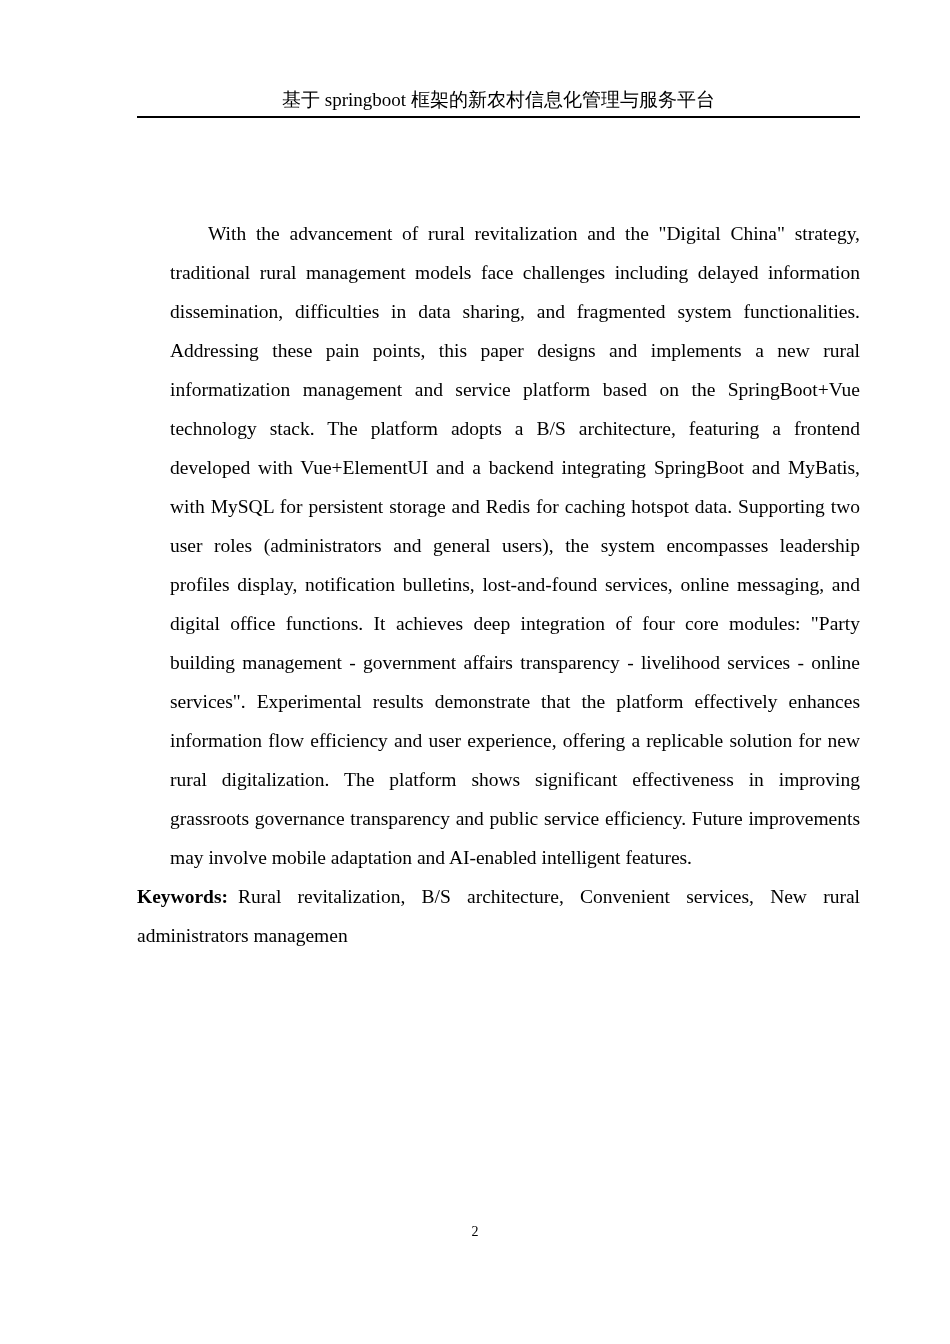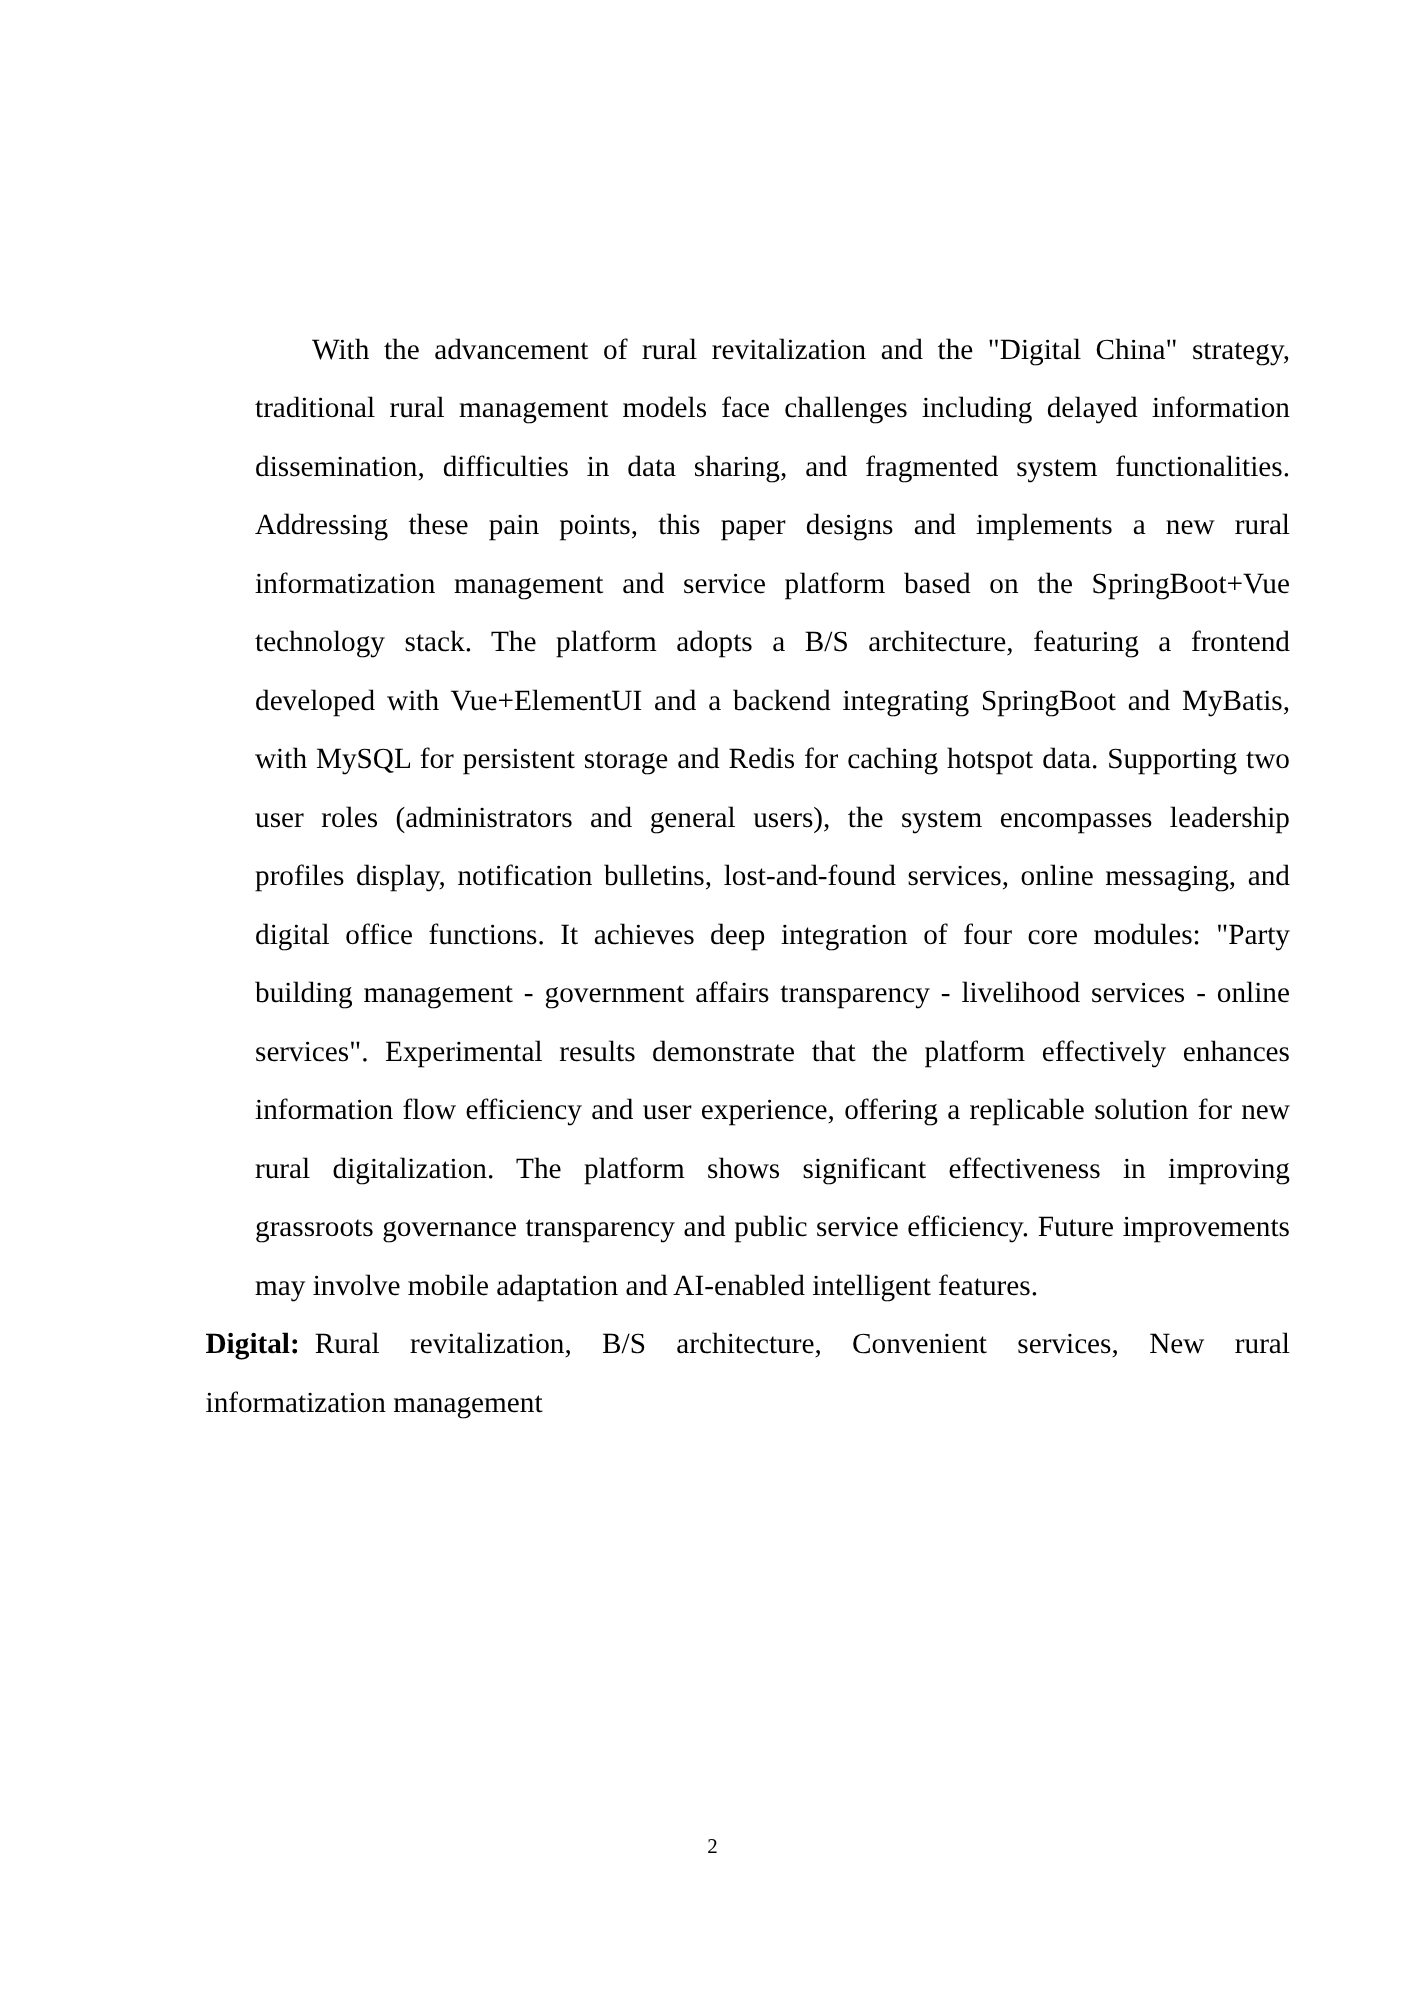--- a/index.html
+++ b/index.html
@@ -70,22 +70,23 @@
     text-align: center;
     font-size: 14px;
     font-family: "Liberation Serif", "DejaVu Serif", serif;
   }
 </style>
 </head>
 <body>
 
 <div class="page">
 
+  <div class="header-block">基于 springboot 框架的新农村信息化管理与服务平台</div>
 
 
   <div class="body-text">
     <p class="abstract-para">With the advancement of rural revitalization and the "Digital China" strategy, traditional rural management models face challenges including delayed information dissemination, difficulties in data sharing, and fragmented system functionalities. Addressing these pain points, this paper designs and implements a new rural informatization management and service platform based on the SpringBoot+Vue technology stack. The platform adopts a B/S architecture, featuring a frontend developed with Vue+ElementUI and a backend integrating SpringBoot and MyBatis, with MySQL for persistent storage and Redis for caching hotspot data. Supporting two user roles (administrators and general users), the system encompasses leadership profiles display, notification bulletins, lost-and-found services, online messaging, and digital office functions. It achieves deep integration of four core modules: "Party building management - government affairs transparency - livelihood services - online services". Experimental results demonstrate that the platform effectively enhances information flow efficiency and user experience, offering a replicable solution for new rural digitalization. The platform shows significant effectiveness in improving grassroots governance transparency and public service efficiency. Future improvements may involve mobile adaptation and AI-enabled intelligent features.</p>
-    <p class="keywords-para"><span class="kw-label">Digital:</span><span>Rural revitalization, B/S architecture, Convenient services, New rural informatization management</span></p>
+    <p class="keywords-para"><span class="kw-label">Keywords:</span><span>Rural revitalization, B/S architecture, Convenient services, New rural administrators managemen</span></p>
   </div>
 
   <div class="page-number">2</div>
 
 </div>
 
 </body></html>

